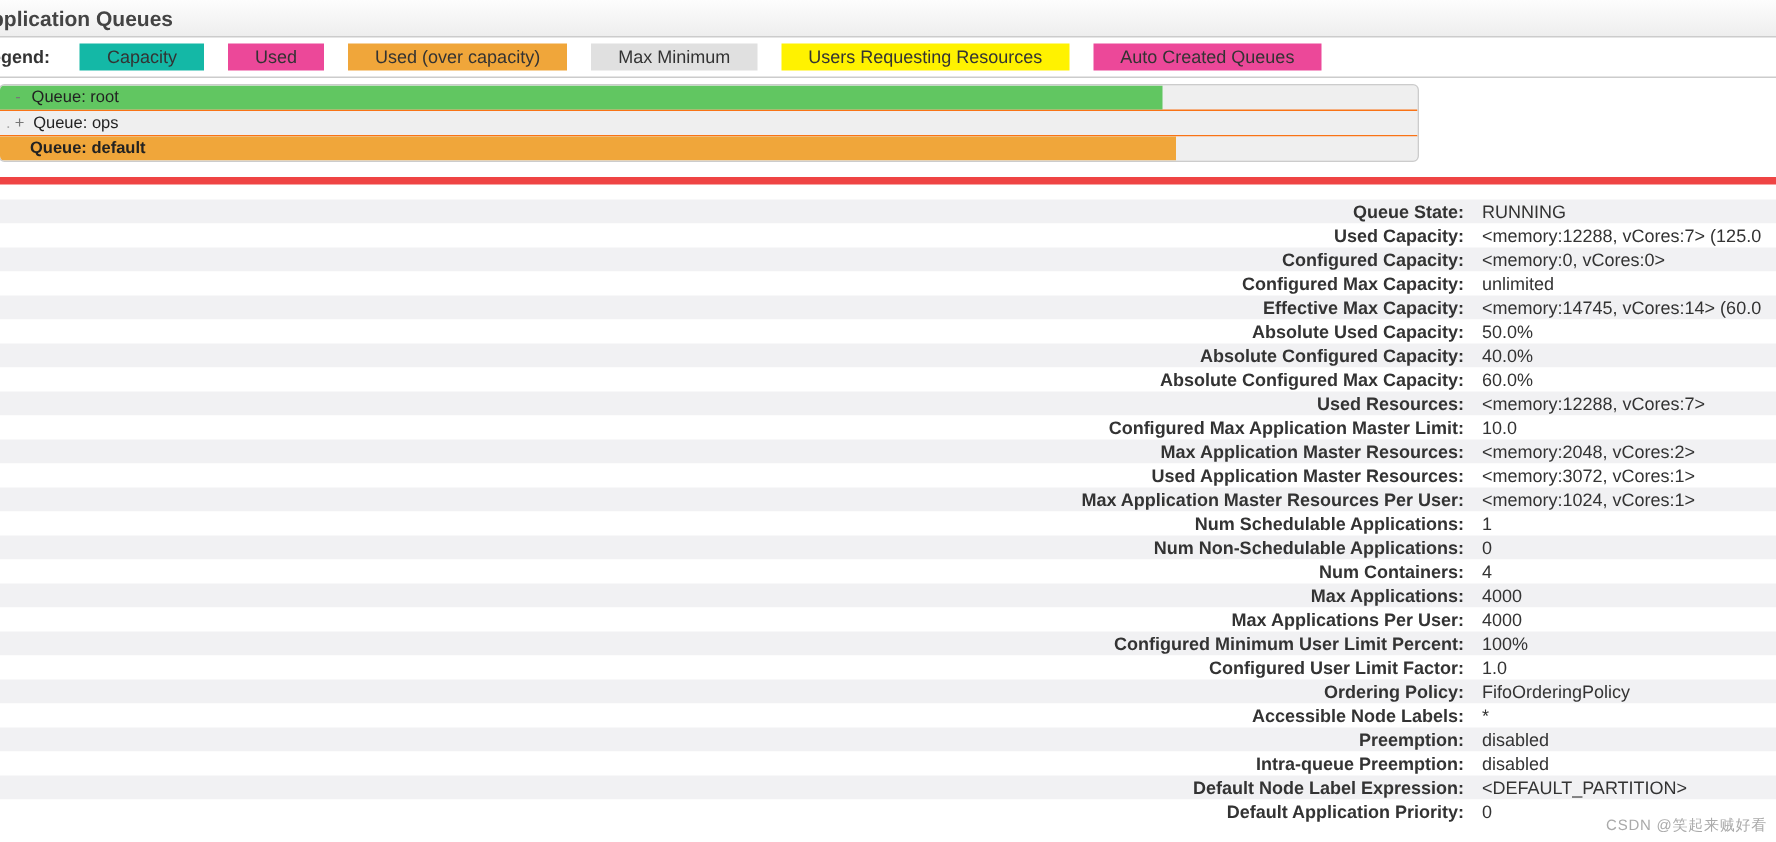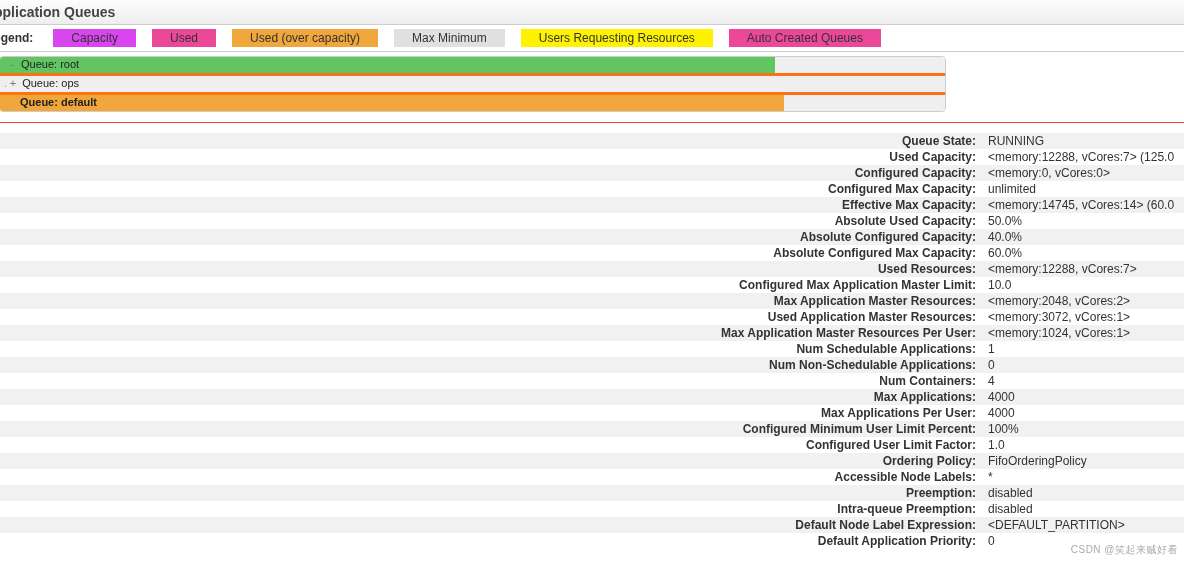--- a/index.html
+++ b/index.html
@@ -32,21 +32,21 @@
     margin-right: 12px;
     color:#333;
   }
   .legend-item {
     padding: 0 18px;
     margin: 0 8px;
     line-height: 18px;
     border-radius:0;
     color: #333;
   }
-  .swatch-capacity  { background: #d946ef; }
+  .swatch-capacity  { background: #14b8a6; }
   .swatch-used      { background: #ec4899; }
   .swatch-overcap   { background: #f0a63a; }
   .swatch-maxcap    { background: #e0e0e0; }
   .swatch-users     { background: #fff200; }
   .swatch-auto      { background: #ec4899; }
 
   .queues-block {
     border: 1px solid #ccc;
     border-radius: 4px;
     background: #f7f7f7;
@@ -54,21 +54,21 @@
     margin: 4px 0 10px 0;
     margin-left: -1px;
     overflow: hidden;
     width: 945px;
   }
   .queue-row {
     position: relative;
     height: 16px;
     line-height: 15px;
     background: #efefef;
-    border-bottom: 3px solid #f97316;
+    border-bottom: 1px solid #f97316;
     white-space: nowrap;
   }
   .queue-row:last-child { border-bottom: none; font-weight: bold; }
   .queue-bar {
     position: absolute;
     left: 0; top: 0; bottom: 0;
   }
   .bar-green  { background: #61c661; }
   .bar-orange { background: #f0a63a; }
   .queue-text {
@@ -81,21 +81,21 @@
   .tree-toggle {
     display: inline-block;
     width: 12px;
     text-align: center;
     color: #777;
   }
 
   .details {
     background: #fff;
     padding-top: 10px;
-    border-top: 1px solid #ef4444;
+    border-top: 5px solid #ef4444;
   }
   .details-table {
     width: 100%;
     border-collapse: collapse;
   }
   .details-table tr:nth-child(odd)  { background: #f1f1f3; }
   .details-table tr:nth-child(even) { background: #ffffff; }
   .details-table td {
     padding: 1px 6px;
     font-size: 12px;

